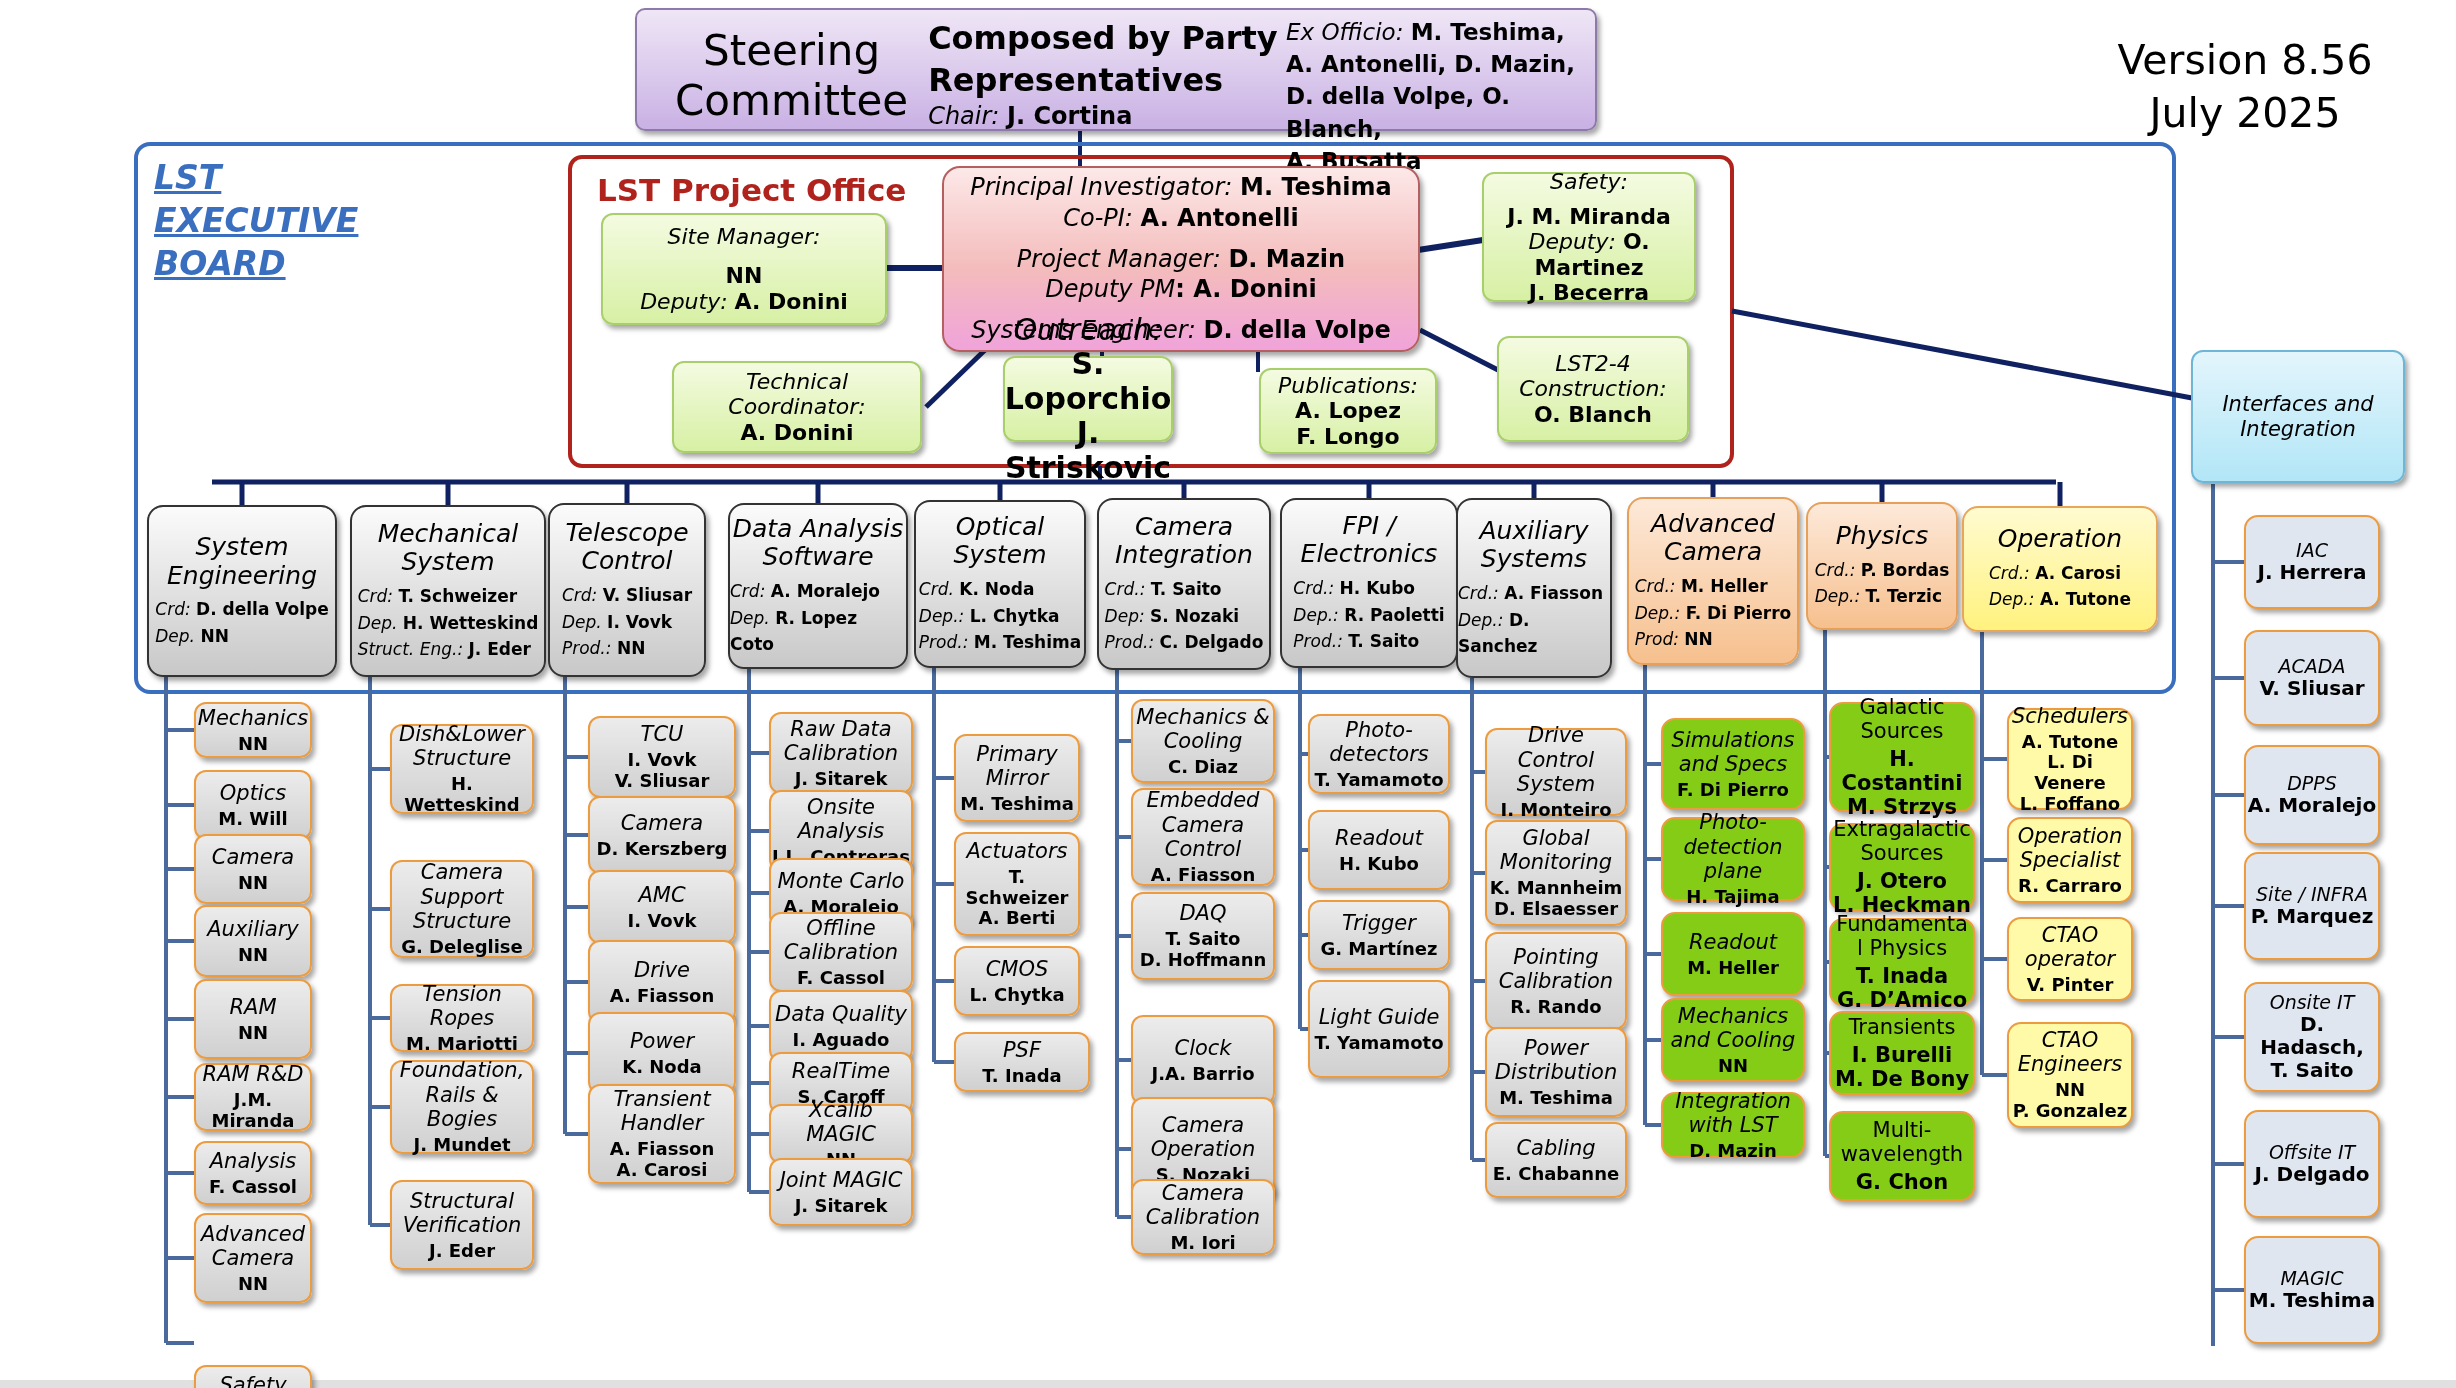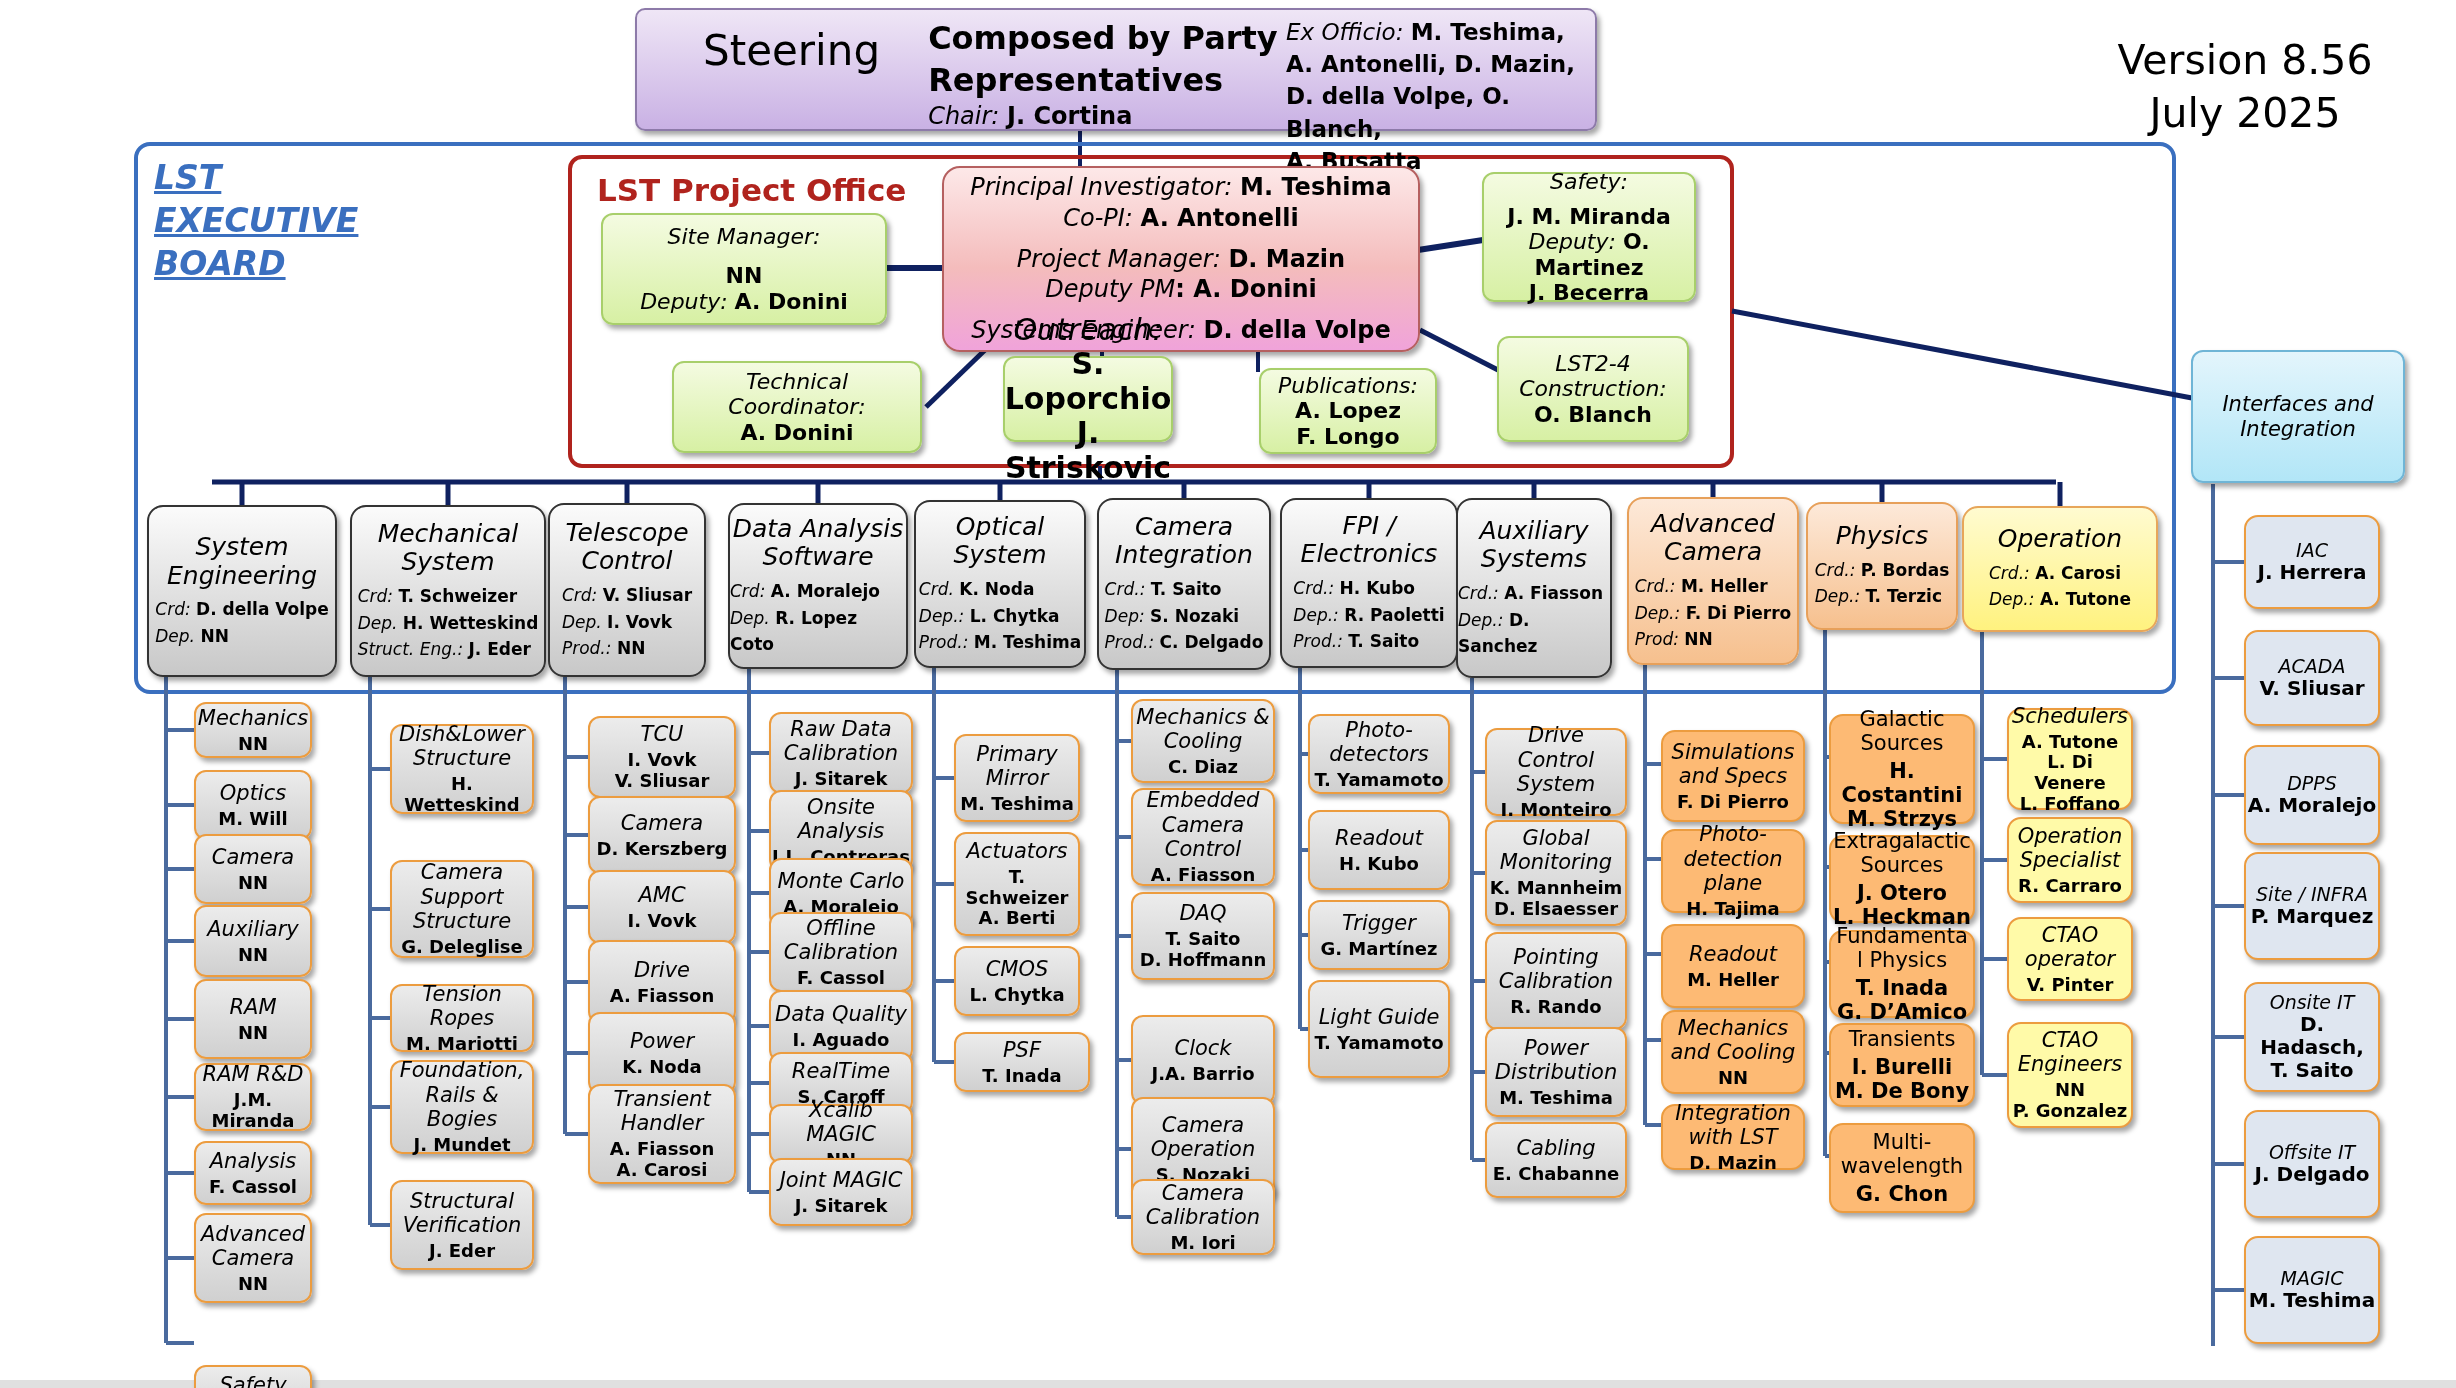--- a/index.html
+++ b/index.html
@@ -8,21 +8,21 @@
   .bottom-strip{left:0;top:1380px;width:2456px;height:8px;background:#e0e0e0;}
   svg.lines{position:absolute;left:0;top:0;width:2456px;height:1388px;}
   .box{position:absolute;box-sizing:border-box;border-radius:14px;text-align:center;display:flex;flex-direction:column;justify-content:center;align-items:center;box-shadow:3px 4px 5px rgba(0,0,0,0.35);line-height:1.15;}
   .steer{background:linear-gradient(#efe6f6,#c9b1e4);border:2px solid #8d7aa9;border-radius:10px;}
   .green{background:linear-gradient(#f4fbe1,#d7f0a4);border:2px solid #a8cf6b;border-radius:12px;}
   .pink{background:linear-gradient(#fde8e8,#f4bcbc 55%,#f0a3da);border:2px solid #b56060;border-radius:18px;}
   .gray{background:linear-gradient(#fbfbfb,#c8c8c8);border:2px solid #333;border-radius:16px;}
   .orange-h{background:linear-gradient(#fde9d9,#f6c08e);border:2px solid #e7a05a;border-radius:16px;}
   .yellow-h{background:linear-gradient(#fffbd0,#fff27f);border:2px solid #e7a65a;border-radius:16px;}
   .sub{background:linear-gradient(#ececec,#d0d0d0);border:2.5px solid #ec9c3f;border-radius:12px;}
-  .sub-peach{background:#fdba74;border:2.5px solid #ec9c3f;border-radius:14px;margin-top:12px;}
+  .sub-peach{background:#84cc16;border:2.5px solid #ec9c3f;border-radius:14px;}
   .sub-yellow{background:#fffaa8;border:2.5px solid #ec9c3f;border-radius:14px;}
   .sub-blue{background:#dfe6f0;border:2.5px solid #ec9c3f;border-radius:14px;}
   .blue-if{background:linear-gradient(#e3f5fc,#b2e6f7);border:2px solid #6fb5d6;border-radius:12px;}
   .it{font-style:italic;}
   .b{font-weight:bold;}
   .sub .t,.sub-peach .t,.sub-yellow .t,.sub-blue .t{font-style:italic;font-size:21px;}
   .sub .n,.sub-peach .n,.sub-yellow .n,.sub-blue .n{font-weight:bold;font-size:18px;}
   .head-title{font-style:italic;font-size:25px;line-height:1.15;}
   .head-role{font-size:17px;margin-top:6px;line-height:1.55;text-align:left;}
   .head-role i{font-style:italic;}
@@ -152,20 +152,21 @@
 </svg>
 
 <div class="abs" style="left:2110px;top:34px;width:270px;text-align:center;font-size:41px;line-height:1.3;">
   <div>Version 8.56</div>
   <div>July 2025</div>
 </div>
 
 <div class="box steer" style="left:635px;top:8px;width:962px;height:123px;flex-direction:row;justify-content:flex-start;align-items:stretch;padding:0;">
   <div style="width:290px;font-size:42px;line-height:1.2;text-align:center;padding:16px 0 0 18px;">
     <div>Steering</div>
+    <div>Committee</div>
   </div>
   <div style="width:380px;text-align:left;padding-top:8px;">
     <div class="b" style="font-size:32px;line-height:1.3;">Composed by Party</div>
     <div class="b" style="font-size:32px;line-height:1.3;">Representatives</div>
     <div style="font-size:24px;margin-top:2px;">
       <span class="it">Chair:</span>
       <span class="b">J. Cortina</span>
     </div>
   </div>
   <div style="text-align:left;font-size:23px;line-height:1.4;padding-top:6px;">

